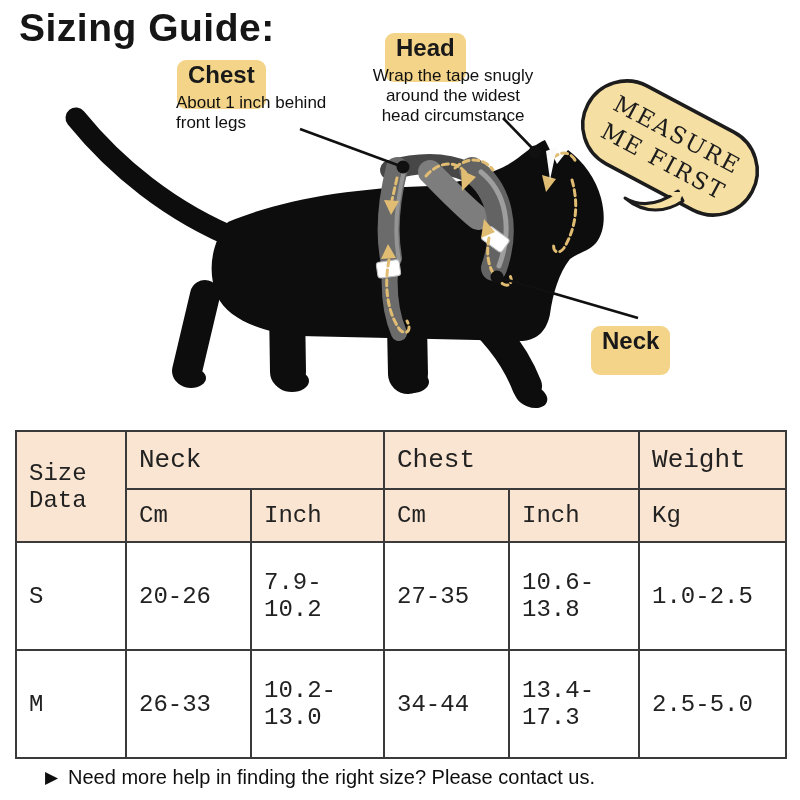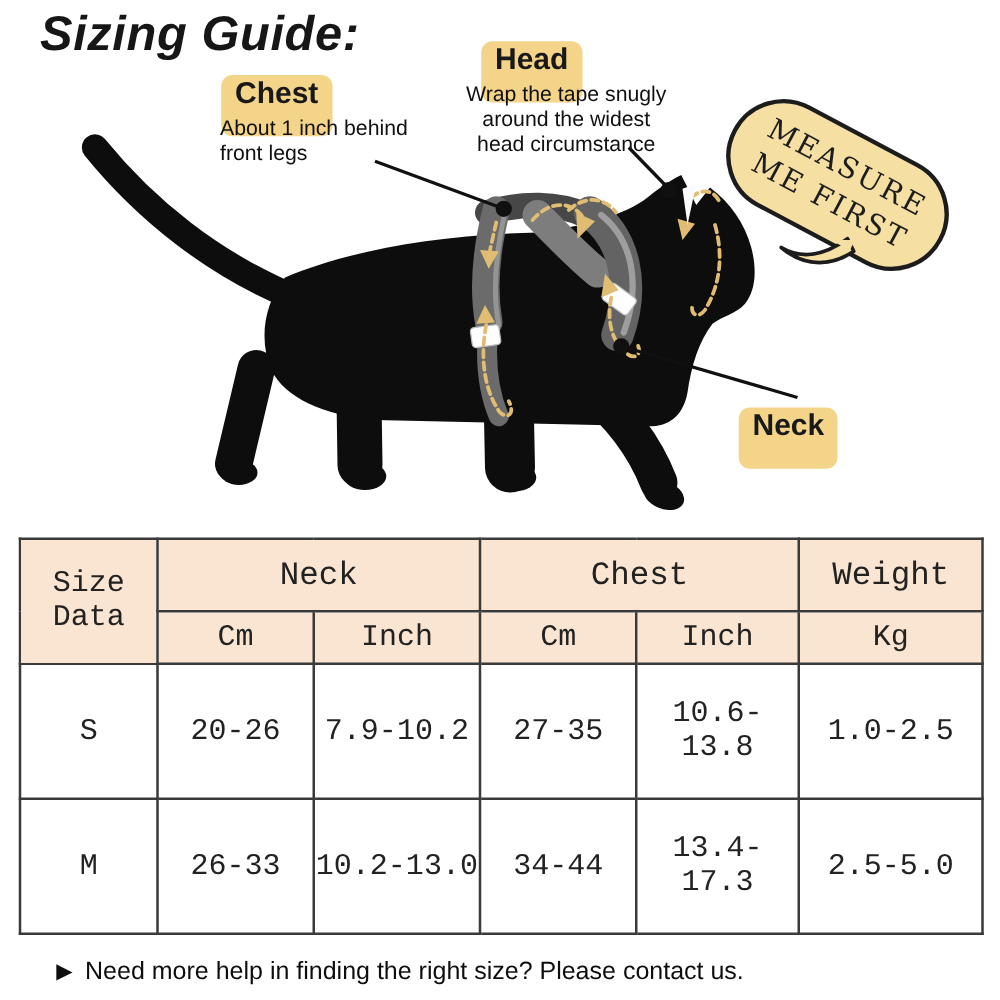--- a/index.html
+++ b/index.html
@@ -1,41 +1,41 @@
 <!DOCTYPE html>
 <html style="--badge: #f3d489; --bubble: #f5dfa3; --table_header: #f9e5d1; --gold: #e0bd72; --harness_gray: #636363;"><head>
 <meta charset="utf-8">
 <style>
   html,body{margin:0;padding:0;background:#fff;}
   #page{position:relative;width:800px;height:800px;background:#fff;overflow:hidden;
         font-family:"Liberation Sans",sans-serif;color:#111;}
   
-  #title{position:absolute;left:32px;top:6px;font-size:39px;font-weight:800;
-         letter-spacing:.5px;color:#161616;font-style:italic;}
+  #title{position:absolute;left:19px;top:6px;font-size:39px;font-weight:800;
+         letter-spacing:.5px;color:#161616;}
   .badge{position:absolute;display:inline-block;background:var(--badge,#f3d489);
          border-radius:9px;padding:1px 11px 20px;font-size:24px;font-weight:bold;color:#191919;}
   .desc{position:absolute;font-size:17px;line-height:1.18;color:#101010;}
   #chest-badge{left:177px;top:60px;}
   #chest-desc{left:176px;top:93px;width:162px;}
   #head-badge{left:385px;top:33px;}
   #head-desc{left:367px;top:66px;width:172px;text-align:center;}
   #neck-badge{left:591px;top:326px;}
   #neck-desc{left:589px;top:361px;width:180px;}
   
   #bubble-text{position:absolute;left:570px;top:103px;width:200px;height:92px;
       transform:rotate(28deg);display:flex;flex-direction:column;align-items:center;
       justify-content:center;font-family:"DejaVu Serif",serif;font-size:23px;
       letter-spacing:2px;color:#1d1d1d;line-height:1.3;}
   
   #cat-svg{position:absolute;left:0;top:0;}
   
   #size-table{position:absolute;left:15px;top:430px;border-collapse:collapse;
       table-layout:fixed;width:770px;font-family:"Liberation Mono",monospace;color:#222;}
-  #size-table td{border:2px solid #3a3a3a;text-align:center;vertical-align:middle;
-      padding:0;overflow:hidden;}
+  #size-table td{border:2px solid #3a3a3a;text-align:left;vertical-align:middle;
+      padding:12px;overflow:hidden;}
   #size-table tr.group-row td, #size-table tr.sub-row td{background:var(--table_header,#f9e5d1);}
   tr.group-row{height:58px;font-size:26px;}
   tr.sub-row{height:42px;font-size:24px;}
   tr.sub-row td{border-bottom:3px solid #3a3a3a;}
   tr.data-row{height:108px;font-size:24px;background:#fff;}
   td.corner{position:relative;font-size:24px;
       background-image:linear-gradient(to bottom right,
         transparent calc(50% - 1.2px), #3a3a3a calc(50% - 1.2px),
         #3a3a3a calc(50% + 1.2px), transparent calc(50% + 1.2px));}
   

